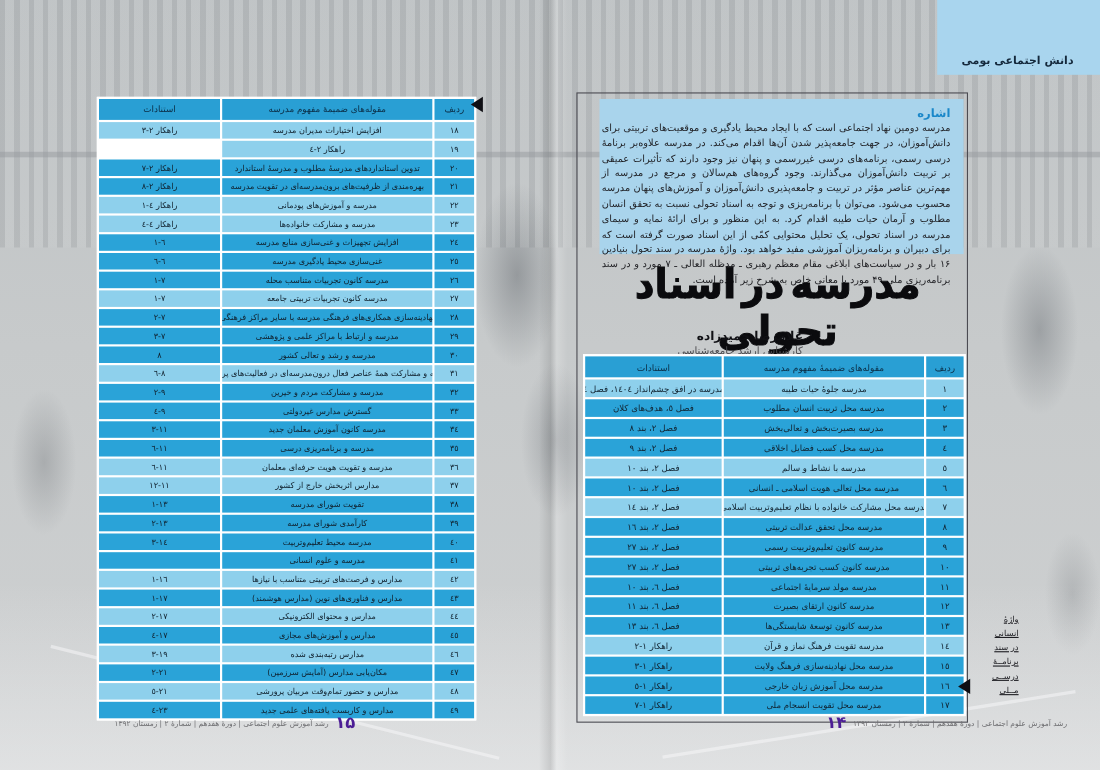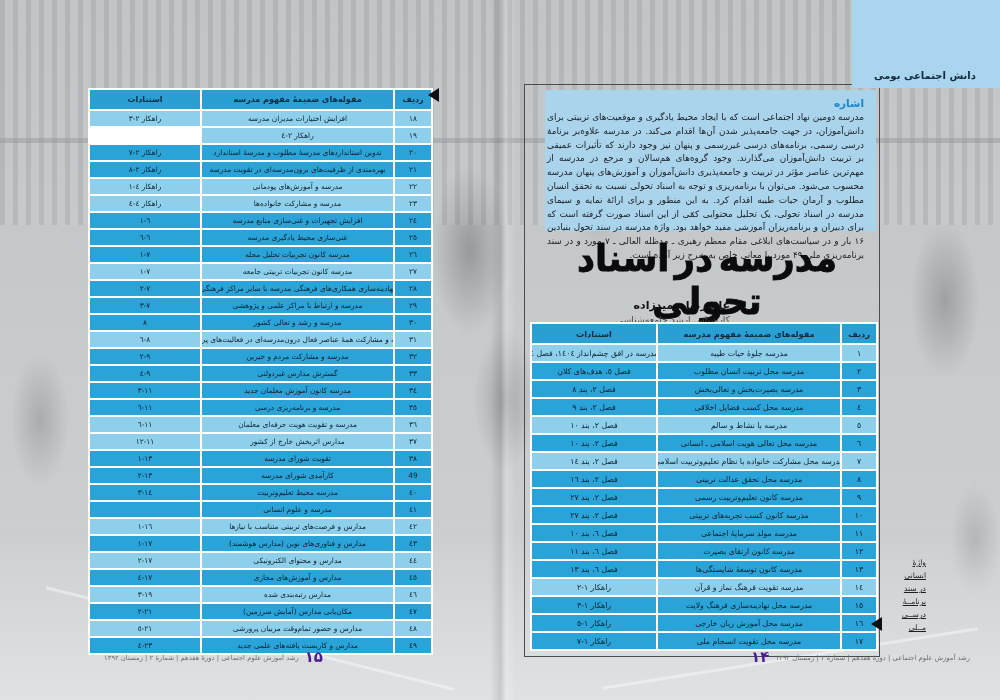--- a/index.html
+++ b/index.html
@@ -33,33 +33,33 @@
   .rail{position:absolute;left:0;top:138px;width:1000px;height:5px;background:rgba(150,154,157,.5);}
   .ground{position:absolute;left:0;bottom:0;width:1000px;height:170px;
     background:linear-gradient(180deg, rgba(236,237,238,0), rgba(238,239,240,.55));}
   .court-line{position:absolute;height:3px;background:rgba(245,246,247,.55);}
   .court-line.a{left:40px;bottom:60px;width:420px;transform:rotate(14deg);}
   .court-line.b{left:600px;bottom:40px;width:380px;transform:rotate(-9deg);}
   .gutter{position:absolute;left:490px;top:0;width:26px;height:700px;
     background:linear-gradient(90deg, rgba(0,0,0,0), rgba(0,0,0,.10) 40%, rgba(255,255,255,.22) 62%, rgba(0,0,0,0));}
 
   
-  .corner-tab{position:absolute;right:0;top:0;width:148px;height:88px;background:var(--tab-bg);z-index:5;margin-left:44px;}
+  .corner-tab{position:absolute;right:0;top:0;width:148px;height:68px;background:var(--tab-bg);z-index:5;margin-left:44px;}
   .corner-tab .tab-label{position:absolute;left:8px;right:10px;bottom:7px;direction:rtl;text-align:center;
     font-size:10px;font-weight:bold;color:#14283b;}
 
   
   .ptable{position:absolute;direction:rtl;background:#fff;border:2px solid #fff;
     display:flex;flex-direction:column;gap:2px;z-index:4;}
   .trow{display:grid;gap:2px;}
   .cell{display:flex;align-items:center;justify-content:center;overflow:hidden;white-space:nowrap;
     color:var(--cell-text);}
   .shade-m .cell{background:var(--row-medium);}
   .shade-l .cell{background:var(--row-light);}
-  .thead .cell{background:var(--header-bg);font-weight:bold;color:#0a2c44;text-align:right;}
+  .thead .cell{background:var(--header-bg);font-weight:normal;color:#0a2c44;text-align:right;}
 
   .ptable-left{left:88px;top:88px;width:345px;}
   .ptable-left .trow{grid-template-columns:36px 1fr 110px;height:15px;}
   .ptable-left .thead{height:19px;}
   .ptable-left .cell{font-size:7.4px;}
   .ptable-left .thead .cell{font-size:8px;}
 
   .ptable-right{left:530px;top:322px;width:348px;}
   .ptable-right .trow{grid-template-columns:34px 1fr 124px;height:16px;}
   .ptable-right .thead{height:19px;}
@@ -274,21 +274,21 @@
         <div class="cell cat">افزایش تجهیزات و غنی‌سازی منابع مدرسه</div>
         <div class="cell cite">٦-١</div>
       </div>
       <div class="trow shade-m">
         <div class="cell num">٢٥</div>
         <div class="cell cat">غنی‌سازی محیط یادگیری مدرسه</div>
         <div class="cell cite">٦-٦</div>
       </div>
       <div class="trow shade-m">
         <div class="cell num">٢٦</div>
-        <div class="cell cat">مدرسه کانون تجربیات تحلیل محله</div>
+        <div class="cell cat">مدرسه کانون تجربیات متناسب محله</div>
         <div class="cell cite">٧-١</div>
       </div>
       <div class="trow shade-l">
         <div class="cell num">٢٧</div>
         <div class="cell cat">مدرسه کانون تجربیات تربیتی جامعه</div>
         <div class="cell cite">٧-١</div>
       </div>
       <div class="trow shade-m">
         <div class="cell num">٢٨</div>
         <div class="cell cat">نهادینه‌سازی همکاری‌های فرهنگی مدرسه با سایر مراکز فرهنگی</div>
@@ -338,21 +338,21 @@
         <div class="cell num">٣٧</div>
         <div class="cell cat">مدارس اثربخش خارج از کشور</div>
         <div class="cell cite">١١-١٢</div>
       </div>
       <div class="trow shade-m">
         <div class="cell num">٣٨</div>
         <div class="cell cat">تقویت شورای مدرسه</div>
         <div class="cell cite">١٣-١</div>
       </div>
       <div class="trow shade-m">
-        <div class="cell num">49</div>
+        <div class="cell num">٣٩</div>
         <div class="cell cat">کارآمدی شورای مدرسه</div>
         <div class="cell cite">١٣-٢</div>
       </div>
       <div class="trow shade-m">
         <div class="cell num">٤٠</div>
         <div class="cell cat">مدرسه محیط تعلیم‌وتربیت</div>
         <div class="cell cite">١٤-٣</div>
       </div>
       <div class="trow shade-m">
         <div class="cell num">٤١</div>

